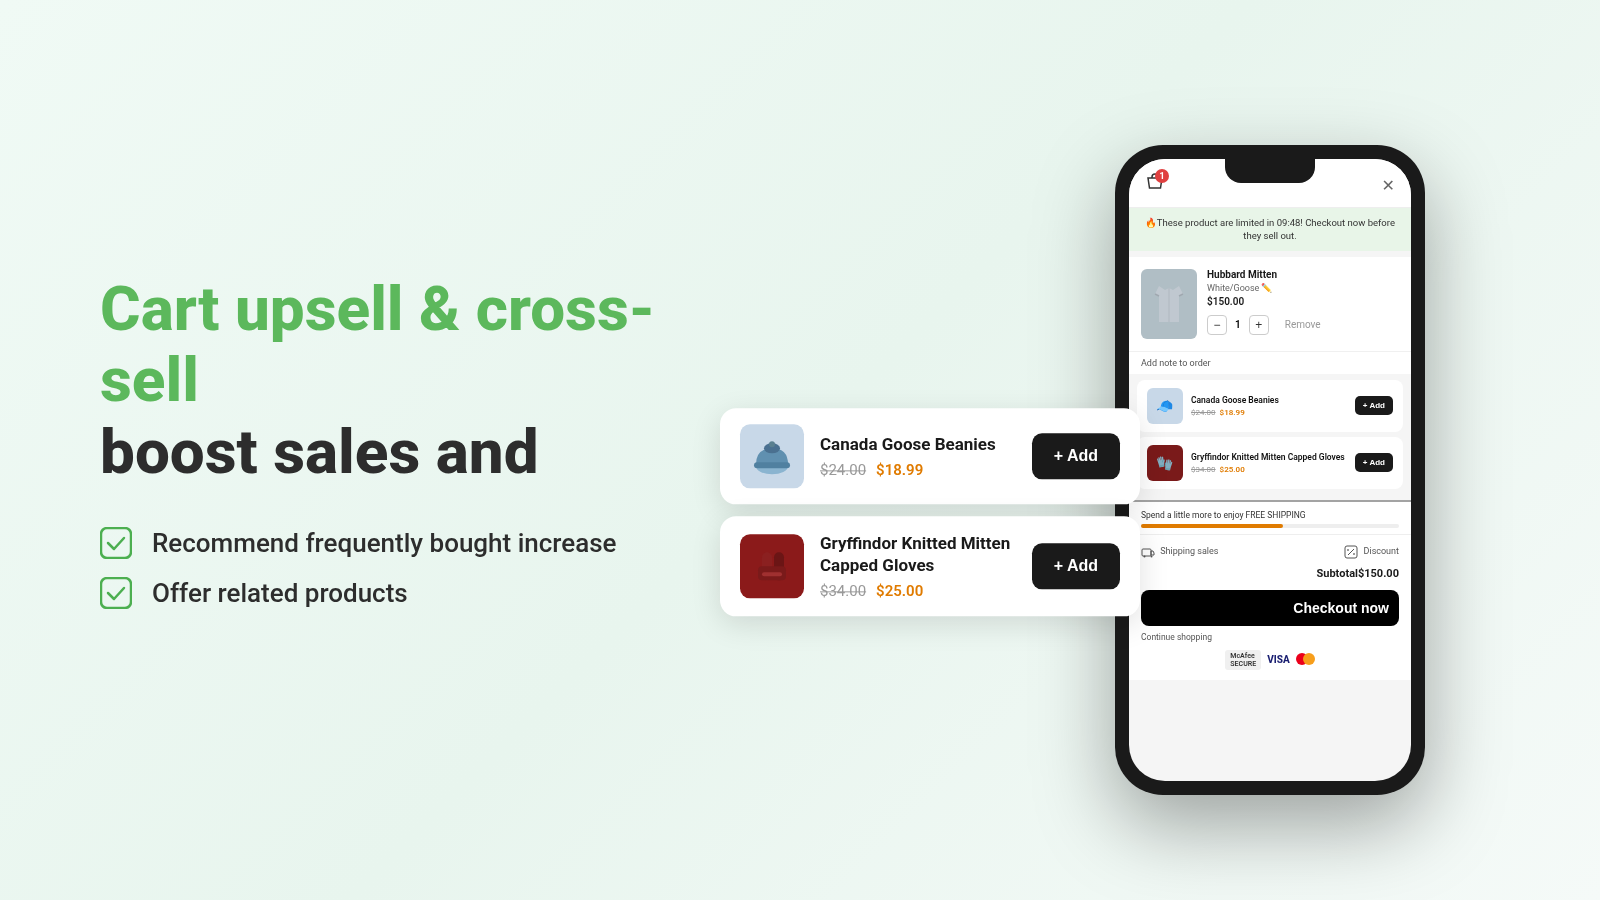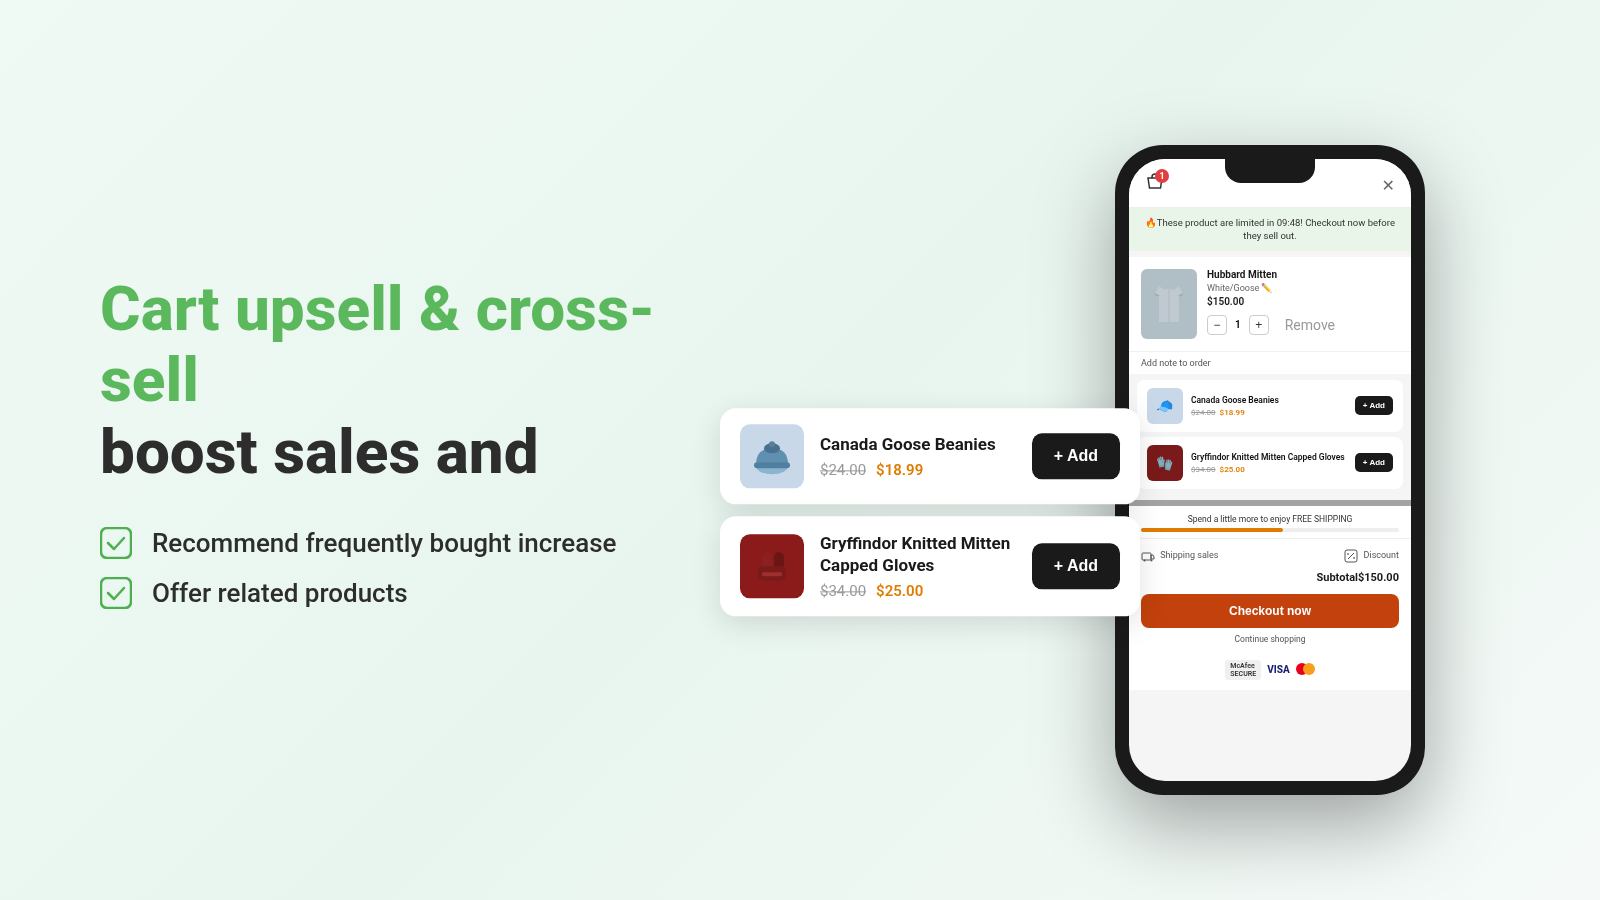--- a/index.html
+++ b/index.html
@@ -294,21 +294,21 @@
       cursor: pointer;
       color: #333;
     }
 
     .qty-num {
       font-size: 10px;
       font-weight: 600;
     }
 
     .remove-link {
-      font-size: 14px;
+      font-size: 10px;
       color: #999;
       margin-left: 8px;
       text-align: right;
     }
 
     .add-note {
       font-size: 9px;
       color: #555;
       padding: 6px 12px;
       background: white;
@@ -383,22 +383,21 @@
       font-weight: 700;
       cursor: pointer;
     }
 
     
     .free-shipping-bar {
       background: white;
       padding: 8px 12px 6px;
       font-size: 8.5px;
       color: #333;
-      border-top: 6px solid #a3a3a3;
-      text-align: center;
+      border-top: 2px solid #a3a3a3;
     }
 
     .shipping-progress {
       width: 100%;
       height: 4px;
       background: #eee;
       border-radius: 2px;
       margin-top: 4px;
     }
 
@@ -428,44 +427,44 @@
       display: flex;
       justify-content: flex-end;
       font-size: 11px;
       font-weight: 700;
       color: #1a1a1a;
       margin-bottom: 10px;
     }
 
     .checkout-btn {
       width: 100%;
-      background: #c2410c;
+      background: #000000;
       color: white;
       border: none;
       border-radius: 8px;
       padding: 10px;
-      font-size: 12px;
+      font-size: 14px;
       font-weight: 700;
-      text-align: center;
+      text-align: right;
       cursor: pointer;
     }
 
     .continue-shopping {
-      text-align: center;
+      text-align: left;
       font-size: 8.5px;
       color: #555;
       margin-top: 6px;
     }
 
     .payment-icons {
       display: flex;
       justify-content: center;
       align-items: center;
       gap: 6px;
-      margin-top: 16px;
+      margin-top: 8px;
       font-size: 8px;
       color: #555;
     }
 
     .payment-badge {
       background: #f0f0f0;
       border-radius: 3px;
       padding: 2px 5px;
       font-size: 7px;
       font-weight: 600;

